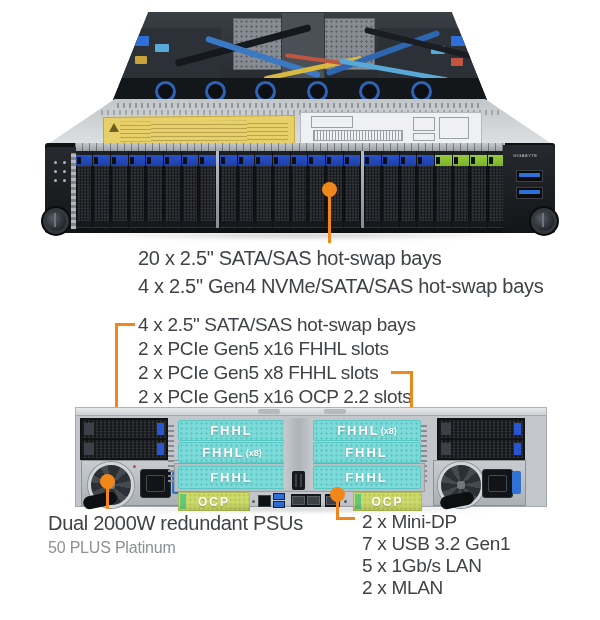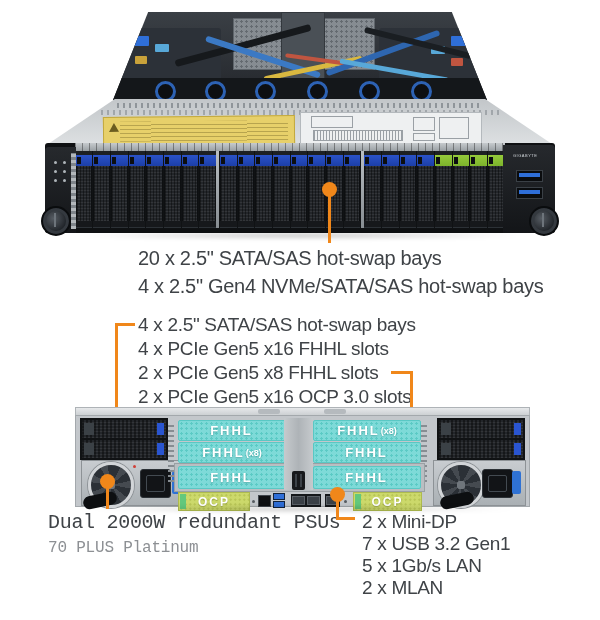--- a/index.html
+++ b/index.html
@@ -7,21 +7,21 @@
           font-family:"Liberation Sans",sans-serif;color:#3F4347;}
   .abs{position:absolute;}
 
   
   .dot{position:absolute;width:15px;height:15px;border-radius:50%;background:var(--accent);}
   .cline{position:absolute;background:var(--accent);}
   .ctext{position:absolute;color:#3F4347;letter-spacing:-0.3px;}
   .ctext div{white-space:nowrap;}
   .t-front{left:138px;top:244px;font-size:20px;line-height:28px;}
   .t-exp{left:138px;top:313px;font-size:19px;line-height:24px;}
-  .t-psu{left:48px;top:511px;font-family:Liberation Mono, monospace;}
+  .t-psu{left:48px;top:511px;}
   .t-psu .title{font-size:20px;line-height:24px;}
   .t-psu .sub{font-size:16px;line-height:20px;color:#8D9094;margin-top:3px;letter-spacing:-0.2px;}
   .t-io{left:362px;top:511px;font-size:19px;line-height:22px;}
 
   
   .front{position:absolute;left:0;top:0;width:600px;height:240px;}
   .internals{position:absolute;left:113px;top:12px;width:374px;height:88px;
              clip-path:polygon(9.4% 0,90.6% 0,100% 100%,0 100%);
              background:linear-gradient(#3a3f45,#23262b);}
   .midpanel{position:absolute;left:120px;top:6px;width:140px;height:50px;background:#868c92;
@@ -82,21 +82,21 @@
          background:radial-gradient(circle at 40% 40%,#565c63,#202429 60%,#0c0e10);
          border:2px solid #0a0c0e;box-shadow:inset 0 0 0 3px #34393f;}
   .screw::after{content:"";position:absolute;left:11px;top:5px;width:2px;height:14px;background:#6d747b;}
   .brand{position:absolute;top:8px;left:10px;font-size:4px;color:#cfd4d8;letter-spacing:.5px;}
   .usb{position:absolute;left:13px;width:25px;height:10px;background:#0a0c0e;border:1px solid #3a4046;}
   .usb i{display:block;margin:2px;height:4px;background:#2f6fd8;}
 
   .shadow{position:absolute;background:radial-gradient(ellipse,rgba(0,0,0,.28),transparent 70%);filter:blur(2px);}
 
   
-  .rear{position:absolute;left:75px;top:407px;width:455px;height:101px;}
+  .rear{position:absolute;left:75px;top:407px;width:455px;height:101px;padding-left:17px;}
   .lid{position:absolute;left:0;right:0;top:0;height:8px;background:linear-gradient(#e6e8ea,#c9cdd0);
        border:1px solid #aeb3b7;}
   .lid i{position:absolute;top:1px;width:22px;height:5px;background:#b5babe;border-radius:2px;display:block;}
   .rbody{position:absolute;left:0;right:0;top:8px;height:90px;background:#c3c7cb;border:1px solid #a3a8ac;}
   .cage{position:absolute;top:2px;width:88px;height:42px;background:#101214;}
   .cage.cl{left:4px;} .cage.cr{left:361px;}
   .rtray{position:relative;height:18px;margin:2px;background:#23262a;
     background-image:repeating-linear-gradient(90deg,rgba(0,0,0,.4) 0 2px,transparent 2px 4px),
                      repeating-linear-gradient(0deg,rgba(255,255,255,.07) 0 1px,transparent 1px 3px);}
   .rtray .latch{position:absolute;left:2px;top:3px;width:10px;height:12px;background:#3b4146;}
@@ -377,23 +377,23 @@
 
   <span class="dot" style="left:322px;top:182px;"></span>
   <span class="cline" style="left:328px;top:195px;width:3px;height:48px;"></span>
   <div class="ctext t-front">
     <div>20 x 2.5" SATA/SAS hot-swap bays</div>
     <div>4 x 2.5" Gen4 NVMe/SATA/SAS hot-swap bays</div>
   </div>
 
   <div class="ctext t-exp">
     <div>4 x 2.5" SATA/SAS hot-swap bays</div>
-    <div>4 x PCIe Gen5 x16 FHHL slots</div>
+    <div>2 x PCIe Gen5 x16 FHHL slots</div>
     <div>2 x PCIe Gen5 x8 FHHL slots</div>
-    <div>2 x PCIe Gen5 x16 OCP 3.0 slots</div>
+    <div>2 x PCIe Gen5 x16 OCP 2.2 slots</div>
   </div>
   <span class="cline" style="left:117px;top:323px;width:18px;height:3px;"></span>
   <span class="cline" style="left:115px;top:323px;width:3px;height:90px;"></span>
   <span class="dot" style="left:109px;top:412px;"></span>
   <span class="cline" style="left:391px;top:371px;width:22px;height:3px;"></span>
   <span class="cline" style="left:410px;top:371px;width:3px;height:87px;"></span>
   <span class="dot" style="left:405px;top:456px;"></span>
 
   <section class="rear">
     <div class="lid">
@@ -498,21 +498,21 @@
         </div>
       </div>
     </div>
     <div class="shadow" style="left:10px;top:99px;width:435px;height:6px;"></div>
   </section>
 
   <span class="dot" style="left:100px;top:474px;"></span>
   <span class="cline" style="left:106px;top:487px;width:3px;height:22px;"></span>
   <div class="ctext t-psu">
     <div class="title">Dual 2000W redundant PSUs</div>
-    <div class="sub">70 PLUS Platinum</div>
+    <div class="sub">50 PLUS Platinum</div>
   </div>
 
   <span class="dot" style="left:330px;top:487px;"></span>
   <span class="cline" style="left:336px;top:500px;width:3px;height:20px;"></span>
   <span class="cline" style="left:336px;top:517px;width:19px;height:3px;"></span>
   <div class="ctext t-io">
     <div>2 x Mini-DP</div>
     <div>7 x USB 3.2 Gen1</div>
     <div>5 x 1Gb/s LAN</div>
     <div>2 x MLAN</div>

